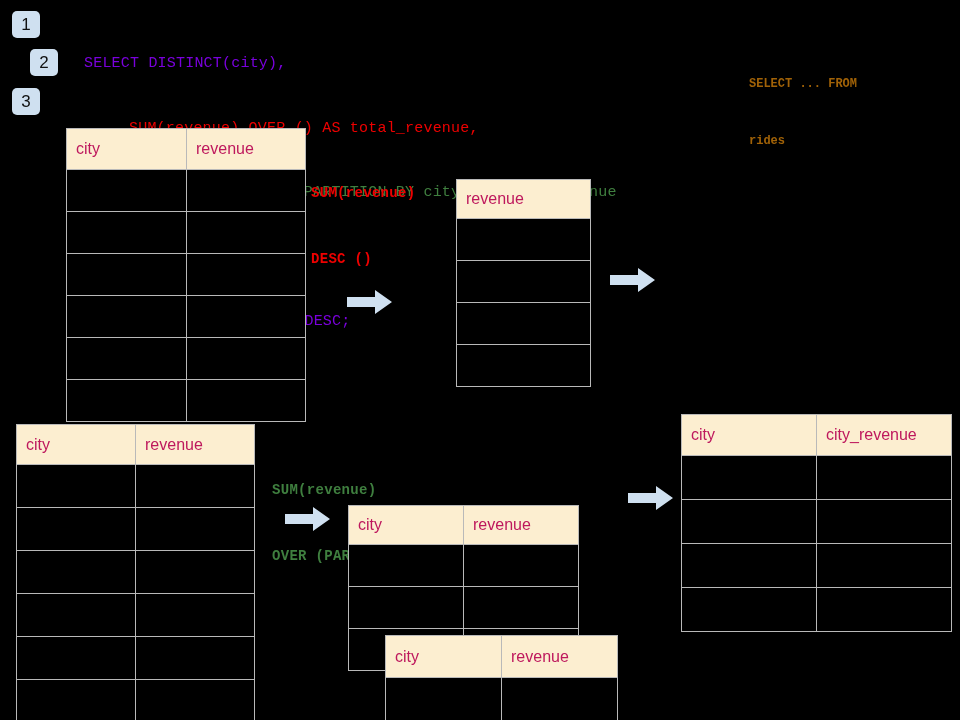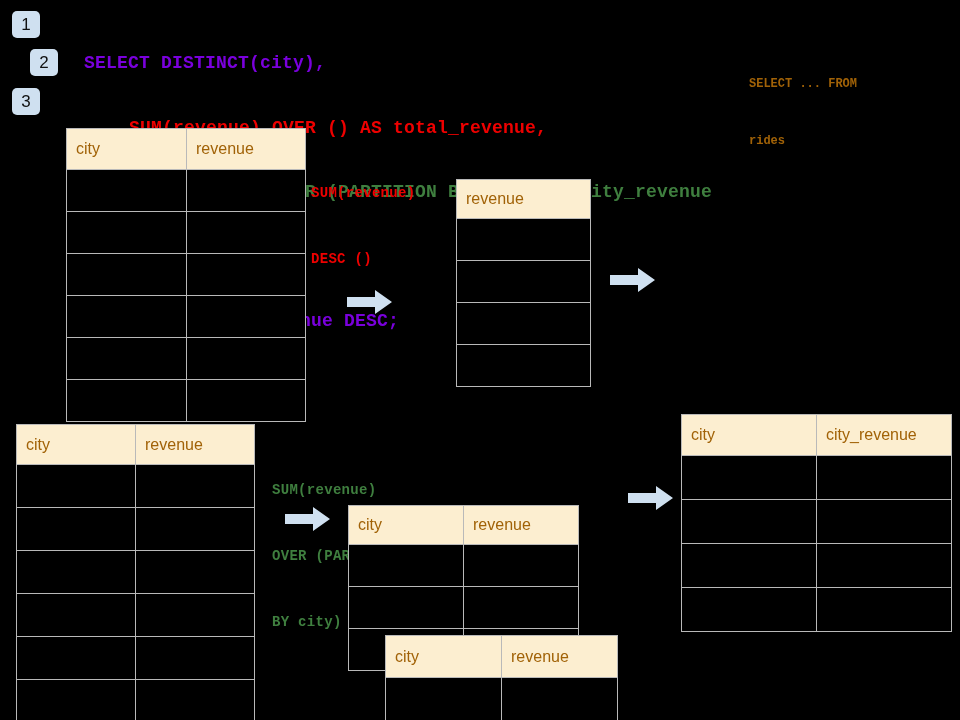--- a/index.html
+++ b/index.html
@@ -27,22 +27,22 @@
     text-align: center;
     width: 28px;
     height: 27px;
     letter-spacing: 0;
   }
 
   
   .code {
     position: absolute;
     font-family: "Liberation Mono", "DejaVu Sans Mono", monospace;
-    font-size: 18px;
-    font-weight: bold;
+    font-size: 15px;
+    font-weight: normal;
     white-space: pre;
     line-height: 21.5px;
     letter-spacing: 0.2px;
   }
   .code-line { white-space: pre; }
 
   
   .annot {
     position: absolute;
     font-family: "Liberation Mono", "DejaVu Sans Mono", monospace;
@@ -69,21 +69,21 @@
     background: #000000;
   }
   .tbl td {
     border: 1px solid #b9b9b9;
     padding: 0;
     background: #000000;
   }
   .tbl th {
     border: 1px solid #b9b9b9;
     background: #fceed0;
-    color: #a16207;
+    color: #be185d;
     font-family: "Liberation Sans", sans-serif;
     font-size: 16px;
     font-weight: normal;
     text-align: left;
     padding: 0 0 0 9px;
   }
 
   
   .arrow {
     position: absolute;
@@ -114,21 +114,20 @@
 </div>
 
 <div class="annot" style="left:311px; top:138px; color:#ee0000;">
   <div>SUM(revenue)</div>
   <div>DESC ()</div>
 </div>
 
 <div class="annot" style="left:272px; top:435px; color:#3f7f3f;">
   <div>SUM(revenue)</div>
   <div>OVER (PARTITION</div>
-  <div>BY city)</div>
 </div>
 
 <table class="tbl" style="left:66px; top:128px; width:239px;">
   <colgroup>
       <col style="width:120px;">
       <col style="width:119px;">
     </colgroup>
   <thead>
     <tr>
       <th style="height:40px;">city</th>

